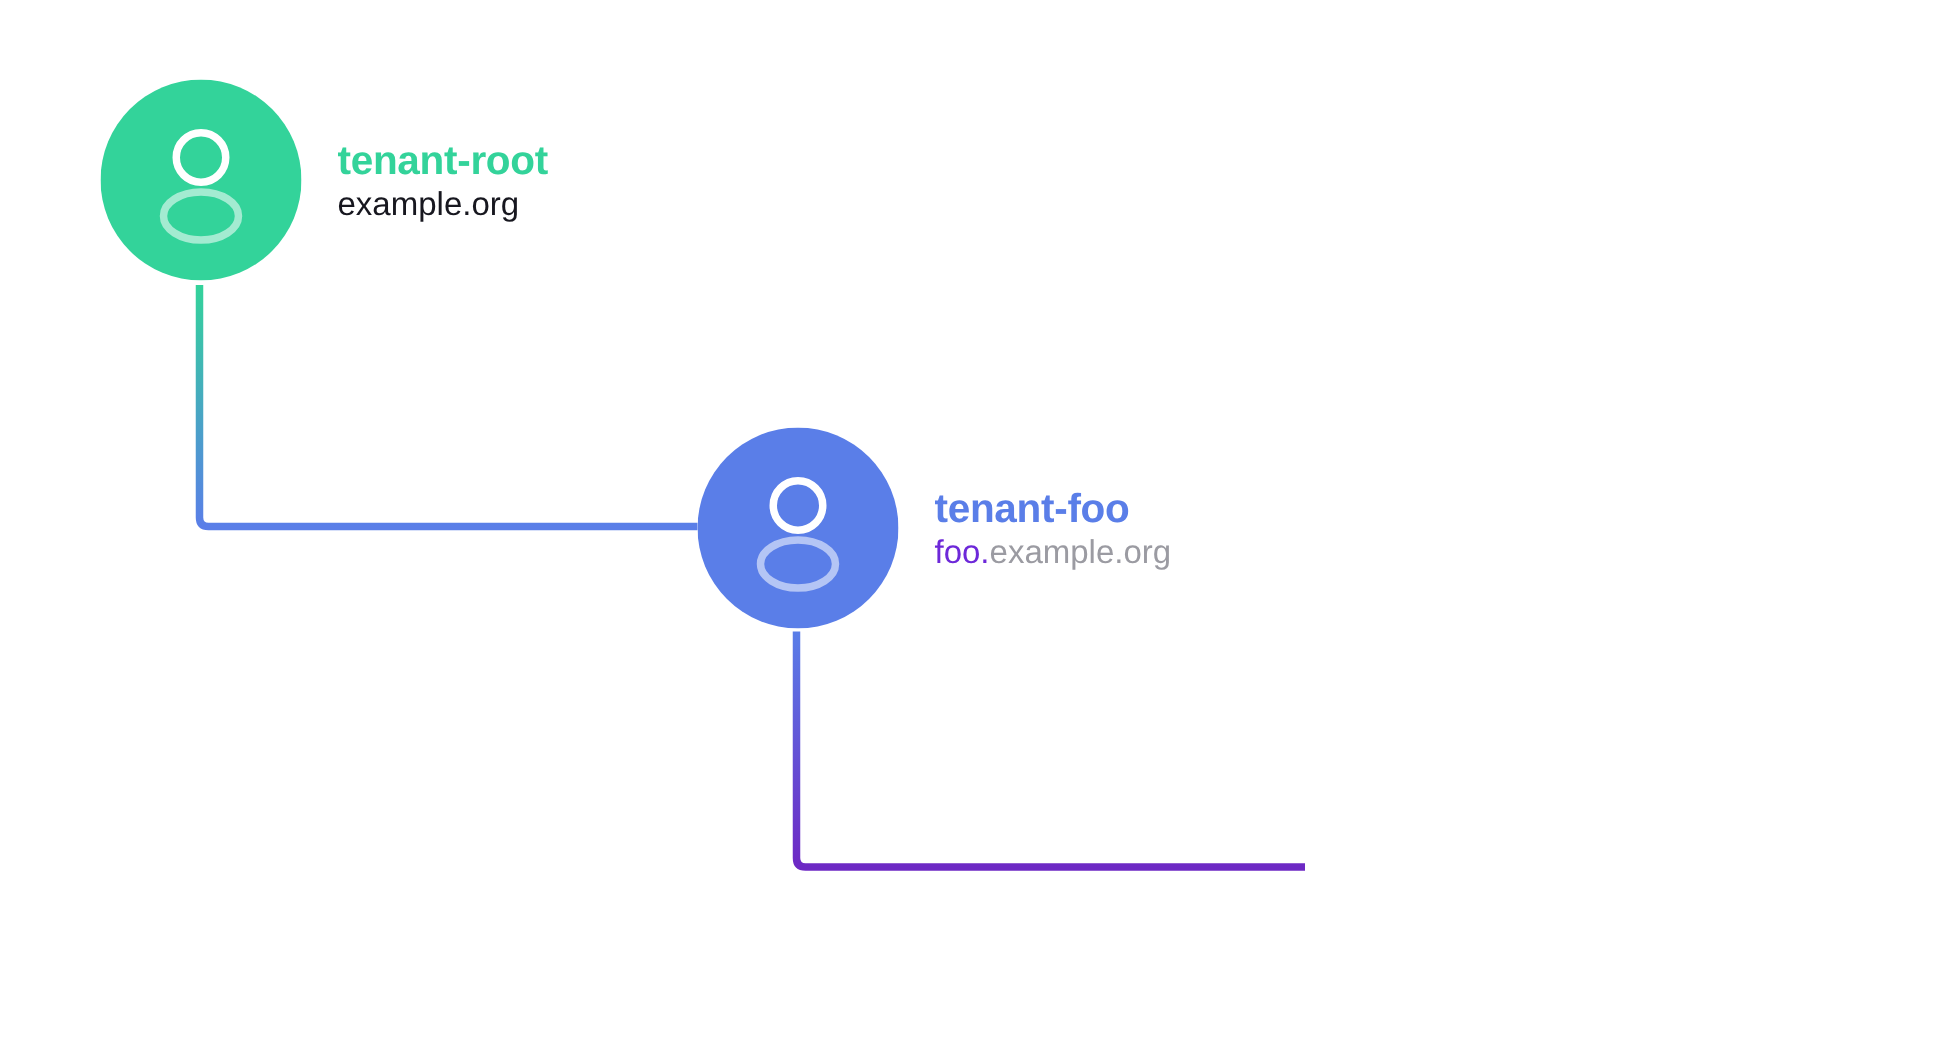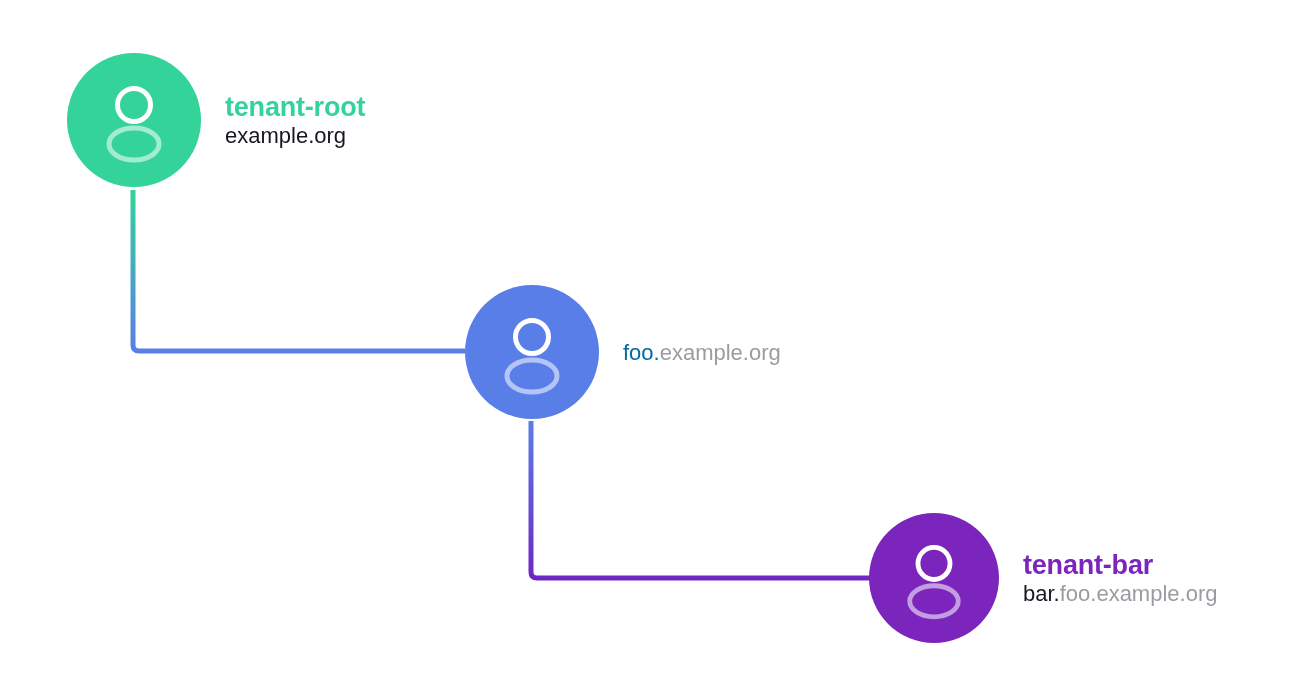--- a/index.html
+++ b/index.html
@@ -108,35 +108,21 @@
 
   <div class="node" id="node-1" style="left: 465px; top: 285px; height: 134px;">
     <div class="node-avatar" id="avatar-1" style="width: 134px; height: 134px;">
       <svg viewBox="0 0 134 134" xmlns="http://www.w3.org/2000/svg">
         <circle cx="67" cy="67" r="67" class="av-bg" fill="#5a7ee8"></circle>
         <circle cx="67" cy="52" r="16.5" fill="none" stroke="#ffffff" stroke-width="5"></circle>
         <ellipse cx="67" cy="91" rx="25" ry="16" fill="none" stroke="#ffffff" stroke-opacity="0.55" stroke-width="5"></ellipse>
       </svg>
     </div>
     <div class="node-text">
+      <div class="node-title" id="title-1" style="color: rgb(90, 126, 232);">tenant-foo</div>
       <div class="node-subtitle">
-        <span class="sub-strong" id="pre-1" style="color: #0369a1;">foo.</span><span class="sub-muted" id="suf-1" style="color: rgb(155, 155, 162);">example.org</span>
+        <span class="sub-strong" id="pre-1" style="color: #6d28d9;">foo.</span><span class="sub-muted" id="suf-1" style="color: rgb(155, 155, 162);">example.org</span>
       </div>
     </div>
   </div>
 
-  <div class="node" id="node-2" style="left: 869px; top: 513px; height: 130px;">
-    <div class="node-avatar" id="avatar-2" style="width: 130px; height: 130px;">
-      <svg viewBox="0 0 134 134" xmlns="http://www.w3.org/2000/svg">
-        <circle cx="67" cy="67" r="67" class="av-bg" fill="#7b25bd"></circle>
-        <circle cx="67" cy="52" r="16.5" fill="none" stroke="#ffffff" stroke-width="5"></circle>
-        <ellipse cx="67" cy="91" rx="25" ry="16" fill="none" stroke="#ffffff" stroke-opacity="0.55" stroke-width="5"></ellipse>
-      </svg>
-    </div>
-    <div class="node-text">
-      <div class="node-title" id="title-2" style="color: rgb(123, 37, 189);">tenant-bar</div>
-      <div class="node-subtitle">
-        <span class="sub-strong" id="pre-2" style="color: rgb(23, 23, 31);">bar.</span><span class="sub-muted" id="suf-2" style="color: rgb(155, 155, 162);">foo.example.org</span>
-      </div>
-    </div>
-  </div>
 
 </div>
 
 </body></html>

